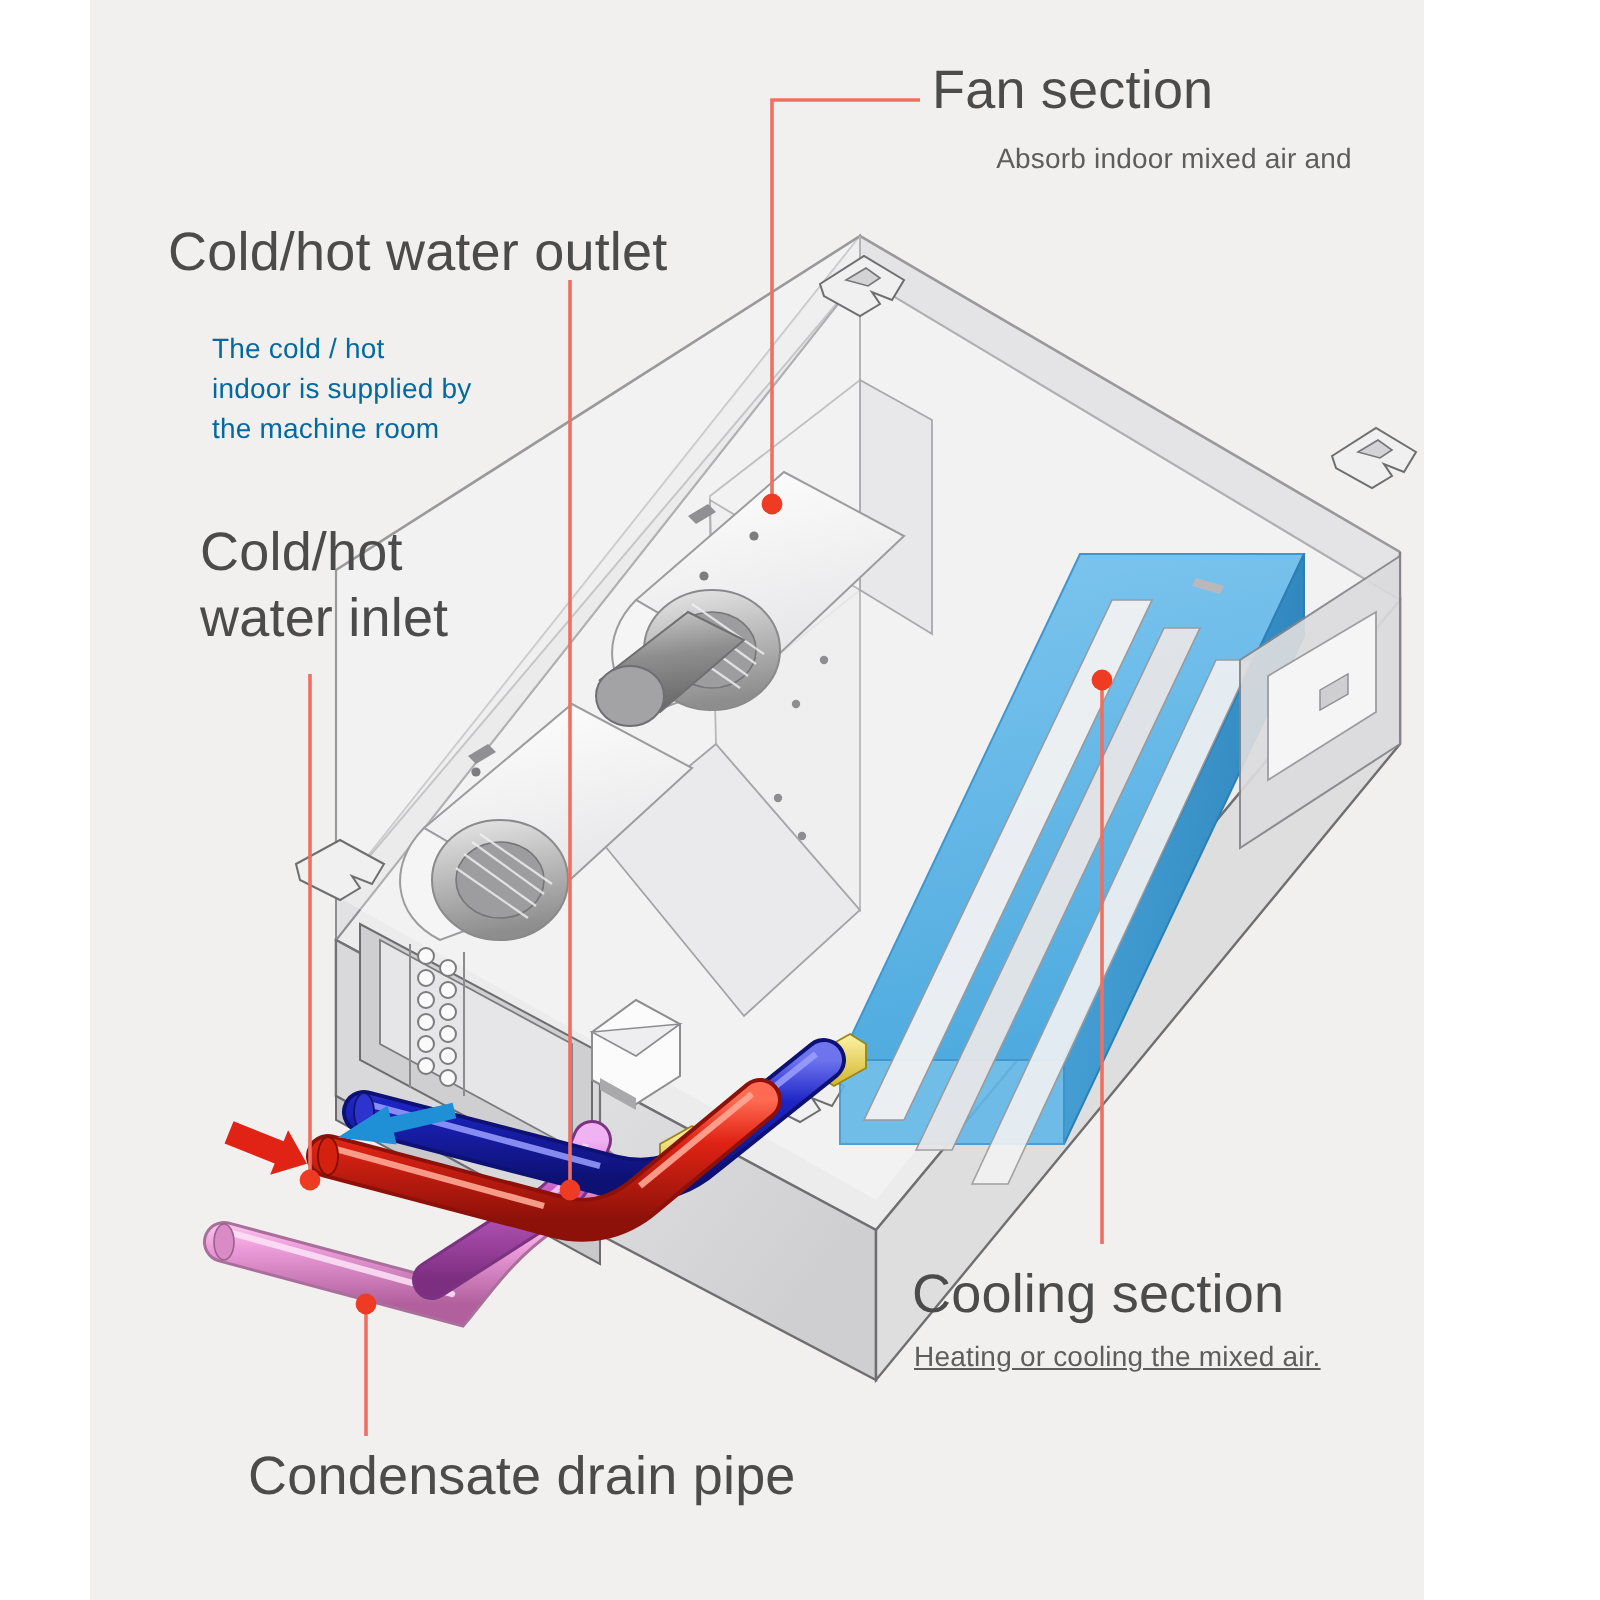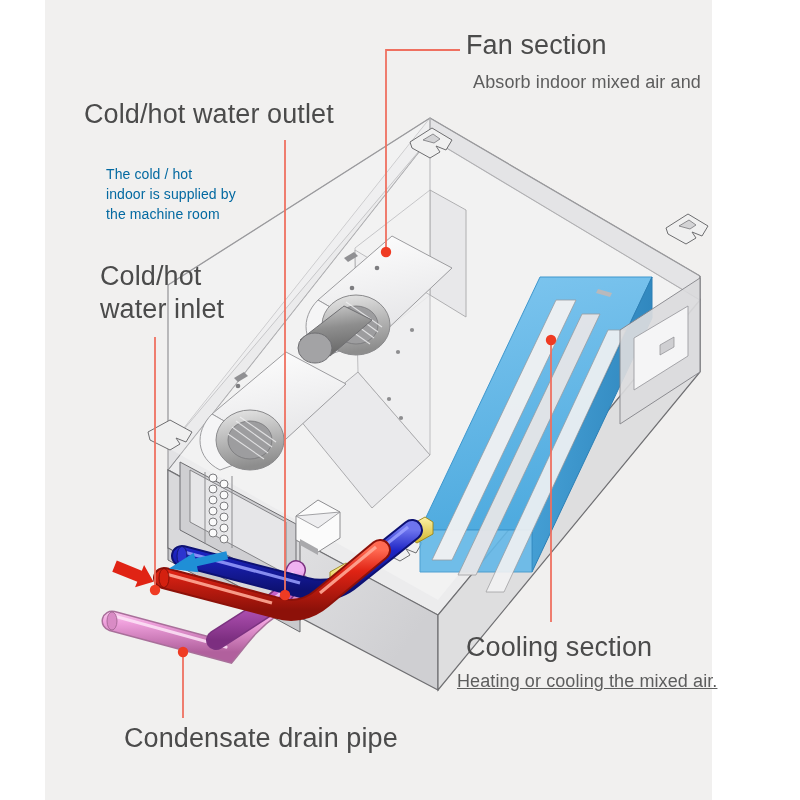--- a/index.html
+++ b/index.html
@@ -4,28 +4,28 @@
 <style>
   html,body{margin:0;padding:0;background:#ffffff;}
   body{width:800px;height:800px;overflow:hidden;
        font-family:"Liberation Sans","DejaVu Sans",sans-serif;}
   #stage{position:relative;width:800px;height:800px;background:#ffffff;padding-left:24px;}
   #panel{position:absolute;left:45px;top:0;width:667px;height:800px;
          background:#f1f0ef;}
   svg.layer{position:absolute;left:0;top:0;width:800px;height:800px;}
   .lbl{position:absolute;color:#4a4a4a;letter-spacing:.1px;}
   .lbl.title{font-size:27px;color:#4b4b4b;font-weight:400;white-space:nowrap;}
-  .lbl.sub{font-size:18px;color:#5d5d5d;line-height:1.35;}
+  .lbl.sub{font-size:14px;color:#5d5d5d;line-height:1.35;}
   .lbl.small{font-size:14px;color:#0369a1;line-height:1.42;}
   #t-fan{left:466px;top:30px;}
   #s-fan{left:462px;top:70px;text-align:center;width:250px;}
-  #t-outlet{left:84px;top:99px;}
+  #t-outlet{left:84px;top:111px;}
   #s-outlet{left:106px;top:165px;}
   #t-inlet{left:100px;top:260px;line-height:1.22;}
-  #t-cool{left:466px;top:632px;}
+  #t-cool{left:456px;top:632px;}
   #s-cool{left:457px;top:669px;text-decoration:underline;}
   #t-drain{left:110px;top:723px;margin-left:14px;}
 </style>
 </head>
 <body>
 
 <div id="stage">
 
   <div id="panel"></div>
 

